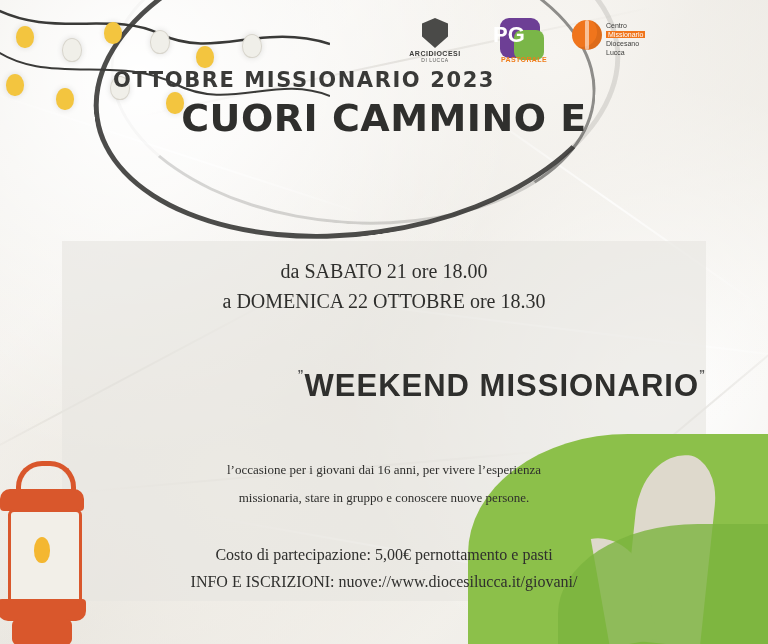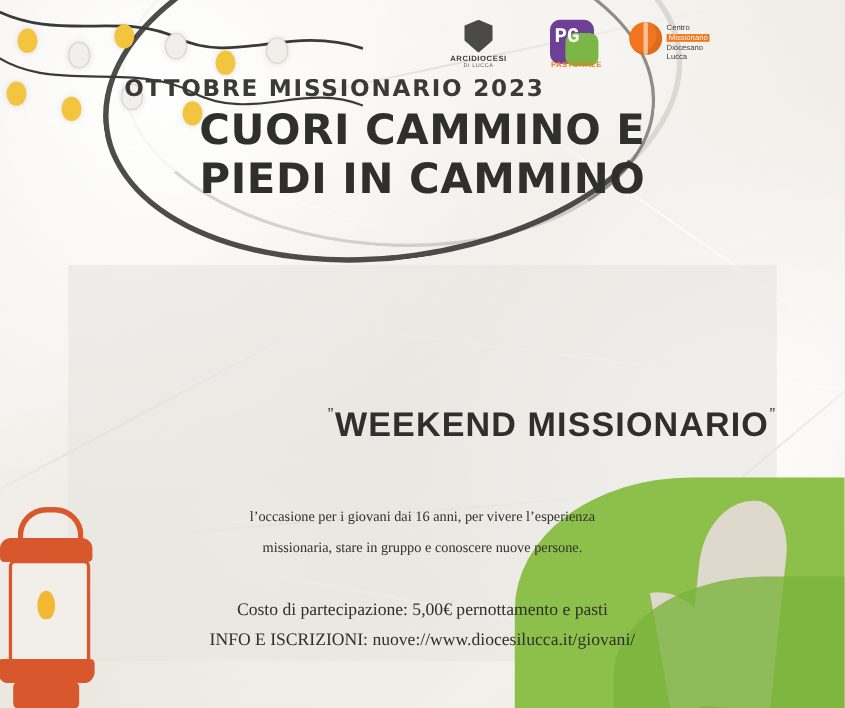--- a/index.html
+++ b/index.html
@@ -69,22 +69,22 @@
   .logo-pg{position:absolute;left:492px;top:8px;width:64px;height:54px;}
   .logo-pg .sq{
     position:absolute;left:8px;top:2px;width:40px;height:40px;border-radius:9px;
     background:#6d3f95;
   }
   .logo-pg .sq2{
     position:absolute;left:22px;top:14px;width:30px;height:30px;border-radius:8px;
     background:#7ab648;
   }
   .logo-pg .pg{
-    position:absolute;left:12px;top:6px;color:#fff;font-weight:bold;font-size:19px;
-    font-family:Liberation Mono, monospace;
+    position:absolute;left:1px;top:6px;color:#fff;font-weight:bold;font-size:22px;
+    font-family:Liberation Sans, sans-serif;
   }
   .logo-pg .cap{position:absolute;left:0;top:40px;width:64px;text-align:center;font-size:7px;color:#f07d1a;font-weight:bold;letter-spacing:.4px;}
 
   .logo-cmd{position:absolute;left:572px;top:10px;width:96px;height:48px;}
   .logo-cmd .globe{
     position:absolute;left:0;top:2px;width:30px;height:30px;border-radius:50%;
     background:#f0751c;
     box-shadow:inset -5px -3px 0 rgba(0,0,0,.08);
   }
   .logo-cmd .globe:after{
@@ -238,40 +238,43 @@
         <div class="l"><span class="hl">Missionario</span></div>
         <div class="l">Diocesano</div>
         <div class="l">Lucca</div>
       </div>
     </div>
   </div>
 
   <div class="kicker">OTTOBRE MISSIONARIO 2023</div>
   <div class="title">
     <div>CUORI CAMMINO E</div>
-    <div>PIEDI IN CAMMINO</div>
   </div>
 
   <div class="panel"></div>
 
   <div class="hill"></div>
   <div class="path"></div>
   <div class="path2"></div>
   <div class="hill2"></div>
 
 
   <div class="lantern">
     <div class="handle"></div>
     <div class="cap"></div>
     <div class="body"></div>
     <div class="flame"></div>
     <div class="base"></div>
     <div class="foot"></div>
   </div>
 
+  <div class="dateline">
+    <div>da SABATO 21 ore 18.00</div>
+    <div>a DOMENICA 22 OTTOBRE ore 18.30</div>
+  </div>
 
 
   <div class="weekend">
     <span class="tick">”</span><span>WEEKEND MISSIONARIO</span><span class="tick">”</span>
   </div>
 
   <div class="body-txt">
     <div>l’occasione per i giovani dai 16 anni, per vivere l’esperienza</div>
     <div>missionaria, stare in gruppo e conoscere nuove persone.</div>
   </div>

